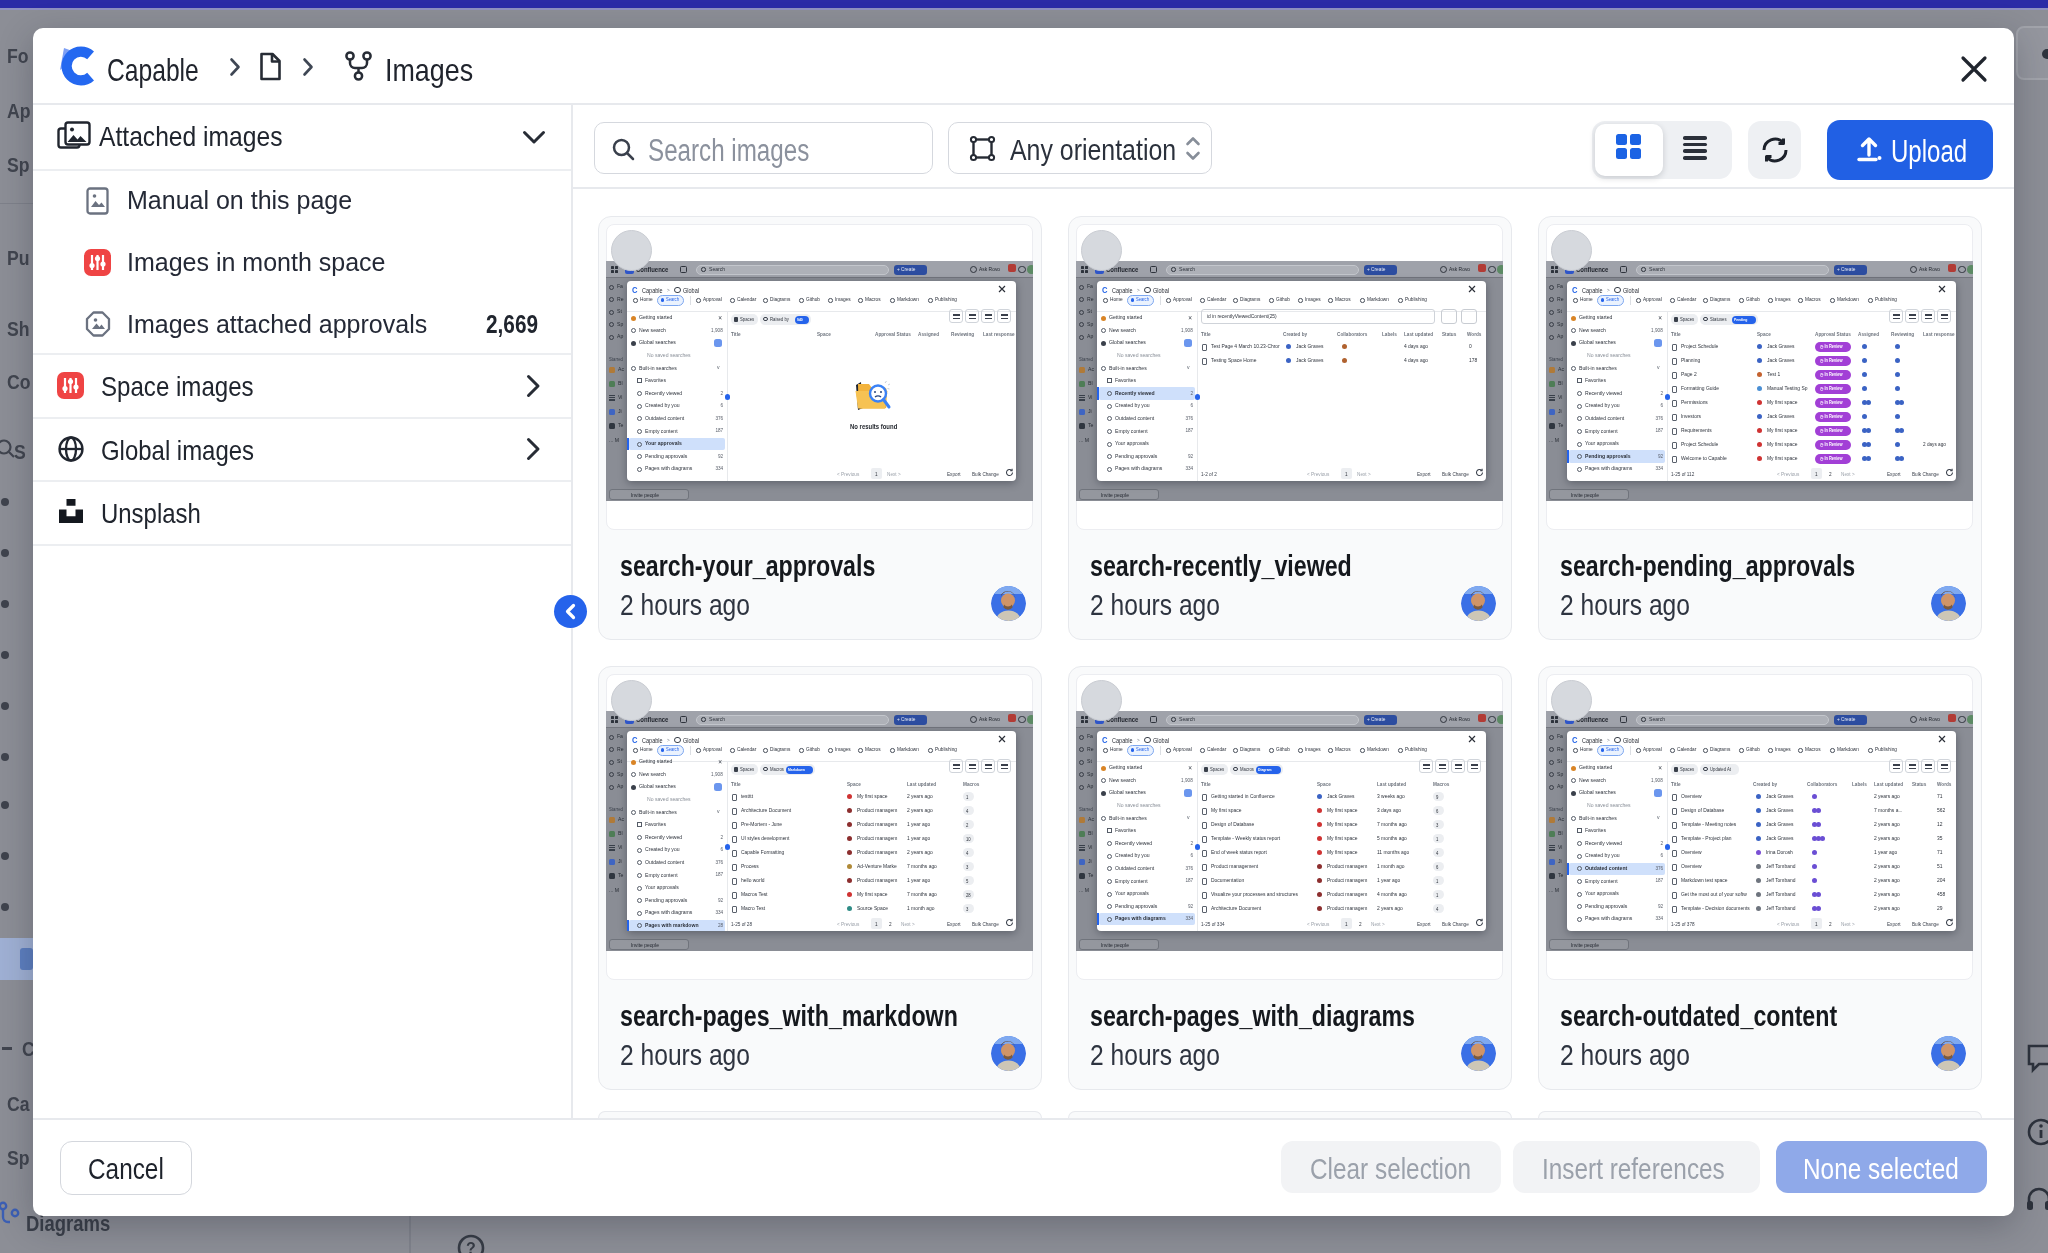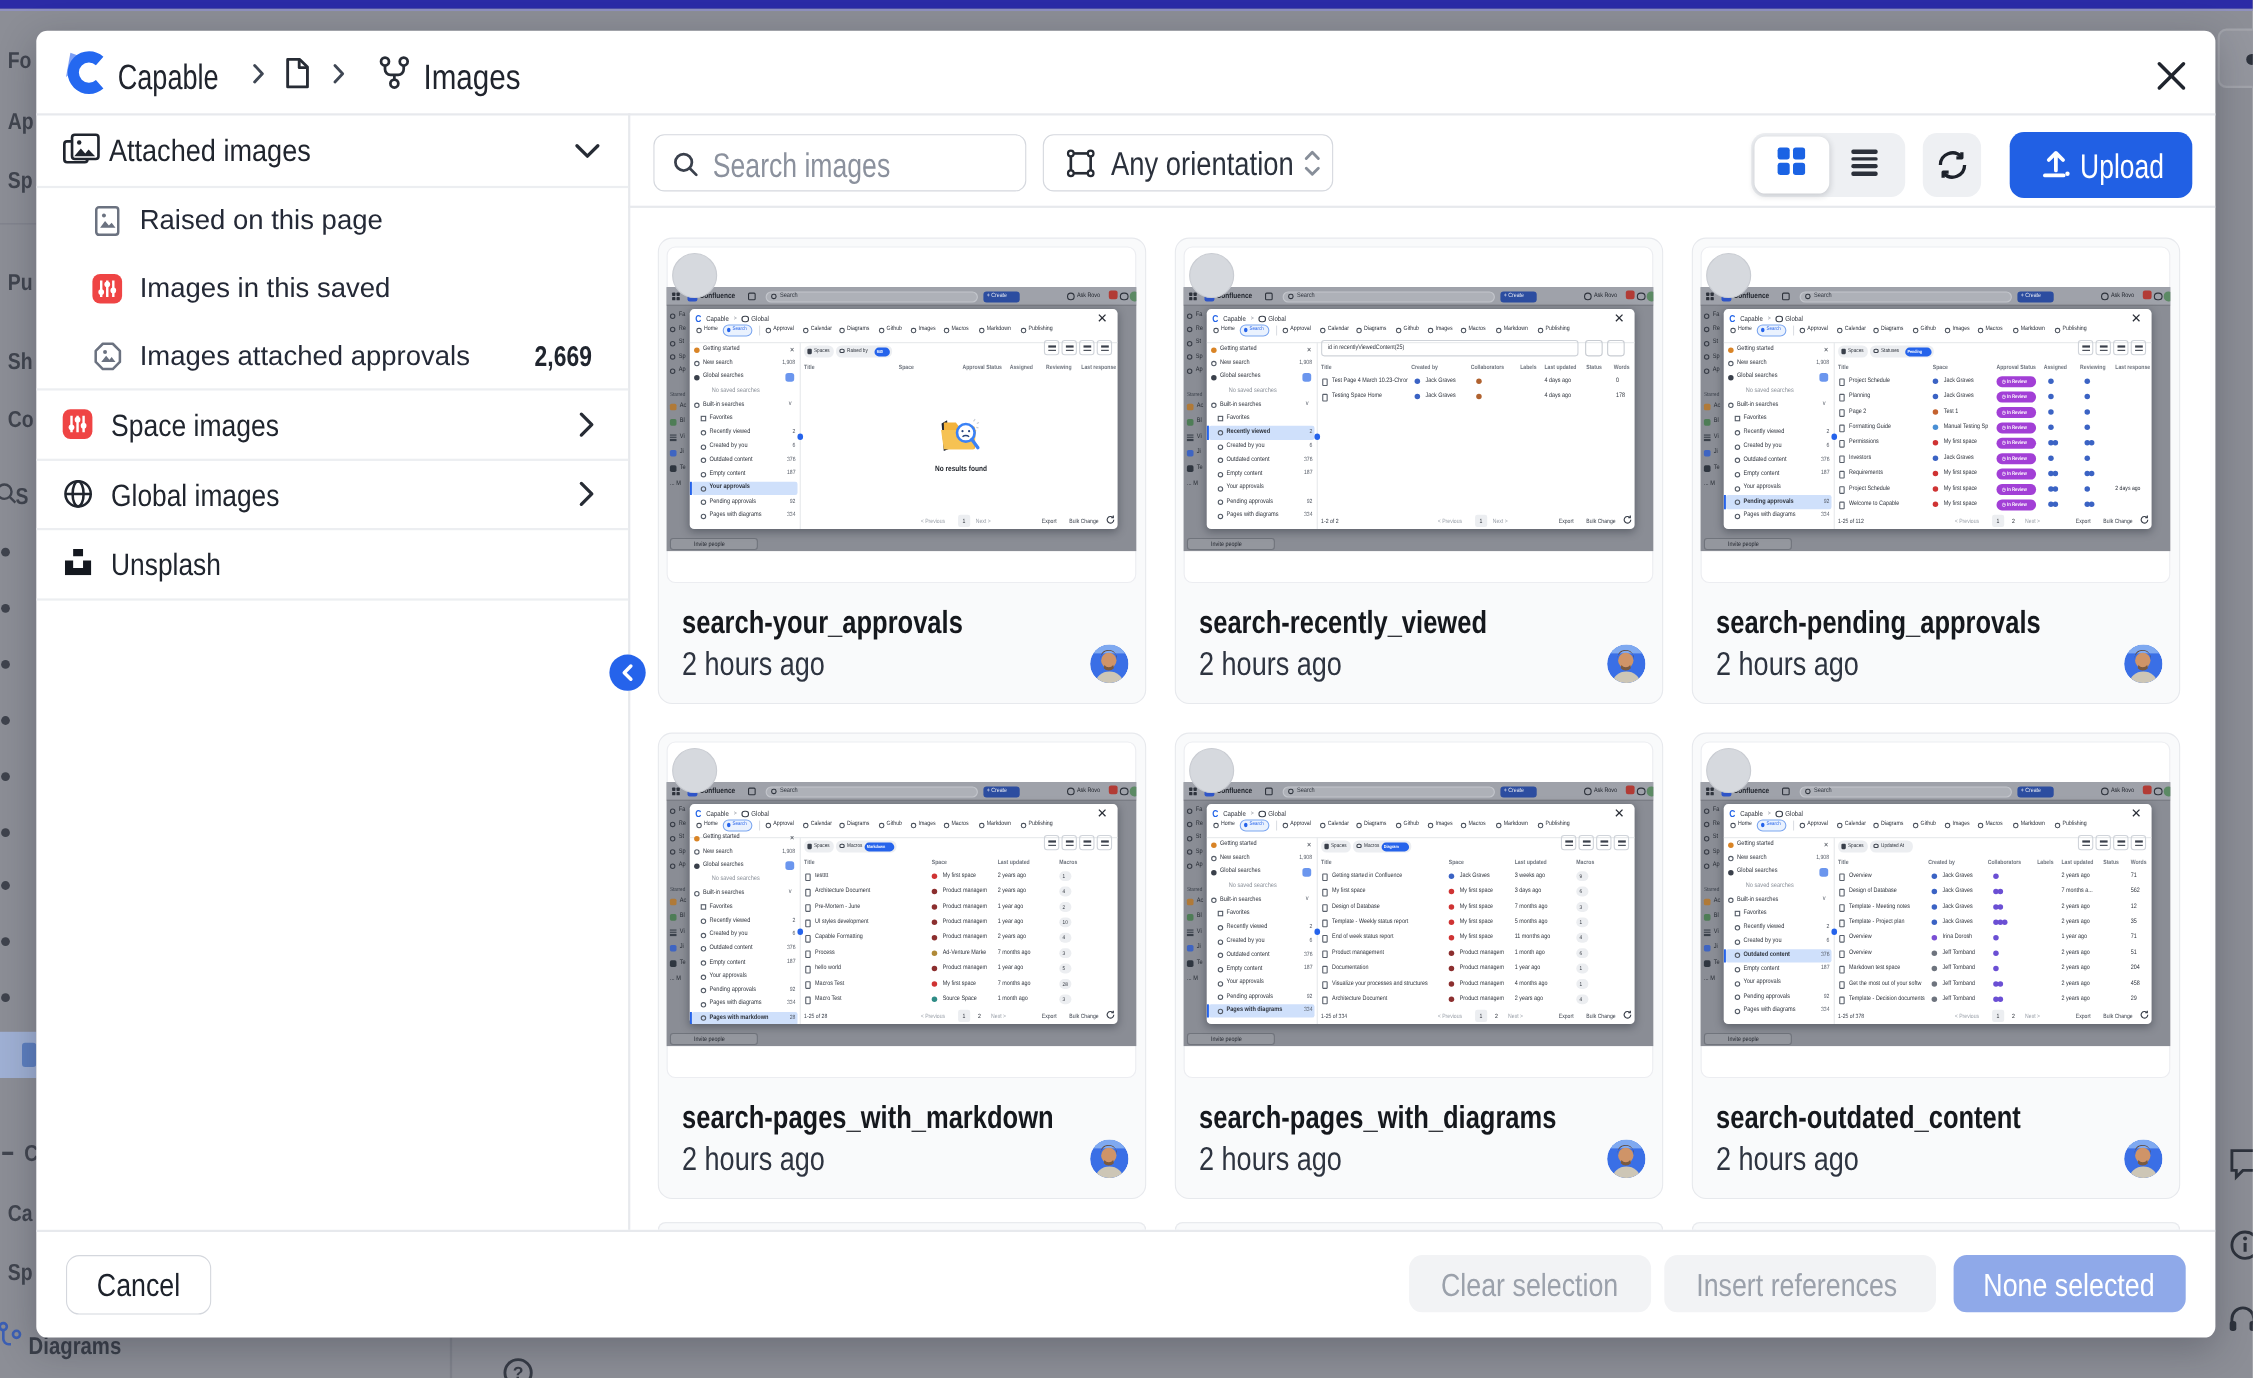--- a/index.html
+++ b/index.html
@@ -105,31 +105,31 @@
 </svg>
 <div class="tx" style="left:99px;top:121px;font-size:28px;color:#20252e;font-weight:400;transform:scaleX(0.88);">Attached images</div>
 <svg class="a" style="left:522px;top:130px" width="24" height="15" viewBox="0 0 24 15">
         <path d="M2.5 2.5 L12 12 L21.5 2.5" fill="none" stroke="#272c35" stroke-width="3" stroke-linecap="round" stroke-linejoin="round"></path>
       </svg>
 <svg class="a" style="left:86px;top:187px" width="23" height="28" viewBox="0 0 23 28">
 <rect x="1.5" y="1.5" width="20" height="25" rx="2.5" fill="none" stroke="#6b7280" stroke-width="2.3"></rect>
 <path d="M5 20 l4.5-6 3.5 4 2.5-2.5 3.5 4.5 z" fill="#6b7280"></path>
         <circle cx="8.5" cy="9" r="1.8" fill="#6b7280"></circle>
 </svg>
-<div class="tx" style="left:127px;top:186px;font-size:25px;color:#242936;font-weight:400;transform:scaleX(1.0);">Raised on this page</div>
+<div class="tx" style="left:127px;top:186px;font-size:25px;color:#242936;font-weight:400;transform:scaleX(1.0);">Manual on this page</div>
 <div class="a" style="left:84px;top:249px;width:27px;height:27px;background:#ef4444;border-radius:7px"></div>
 <svg class="a" style="left:84px;top:249px" width="27" height="27" viewBox="0 0 27 27">
 <line x1="8" y1="6" x2="8" y2="21" stroke="#fff" stroke-width="2.2"></line>
         <circle cx="8" cy="16.5" r="2.6" fill="#fff"></circle>
 <line x1="13.5" y1="6" x2="13.5" y2="21" stroke="#fff" stroke-width="2.2"></line>
         <circle cx="13.5" cy="9.5" r="2.6" fill="#fff"></circle>
 <line x1="19" y1="6" x2="19" y2="21" stroke="#fff" stroke-width="2.2"></line>
         <circle cx="19" cy="15" r="2.6" fill="#fff"></circle>
 </svg>
-<div class="tx" style="left:127px;top:248px;font-size:25px;color:#242936;font-weight:400;transform:scaleX(1.0);">Images in this saved</div>
+<div class="tx" style="left:127px;top:248px;font-size:25px;color:#242936;font-weight:400;transform:scaleX(1.0);">Images in month space</div>
 <svg class="a" style="left:84px;top:310px" width="28" height="28" viewBox="0 0 28 28">
 <path d="M9.5 2.5 h9 l6.5 6.5 v10 l-6.5 6.5 h-9 L3 19 V9 Z" fill="none" stroke="#6b7280" stroke-width="2.3" stroke-linejoin="round"></path>
 <path d="M8 19 l4.5-5.5 3 3.5 2-2.5 3.5 4.5 z" fill="#6b7280"></path>
         <circle cx="11.5" cy="10" r="1.8" fill="#6b7280"></circle>
 </svg>
 <div class="tx" style="left:127px;top:309.5px;font-size:25px;color:#242936;font-weight:400;transform:scaleX(1.0);">Images attached approvals</div>
 <div class="tr" style="right:1510px;top:309px;font-size:26px;color:#20252e;font-weight:700;transform:scaleX(0.8);">2,669</div>
 <div class="a" style="left:57px;top:372px;width:27px;height:27px;background:#ef4444;border-radius:7px"></div>
 <svg class="a" style="left:57px;top:372px" width="27" height="27" viewBox="0 0 27 27">
 <line x1="8" y1="6" x2="8" y2="21" stroke="#fff" stroke-width="2.2"></line>

